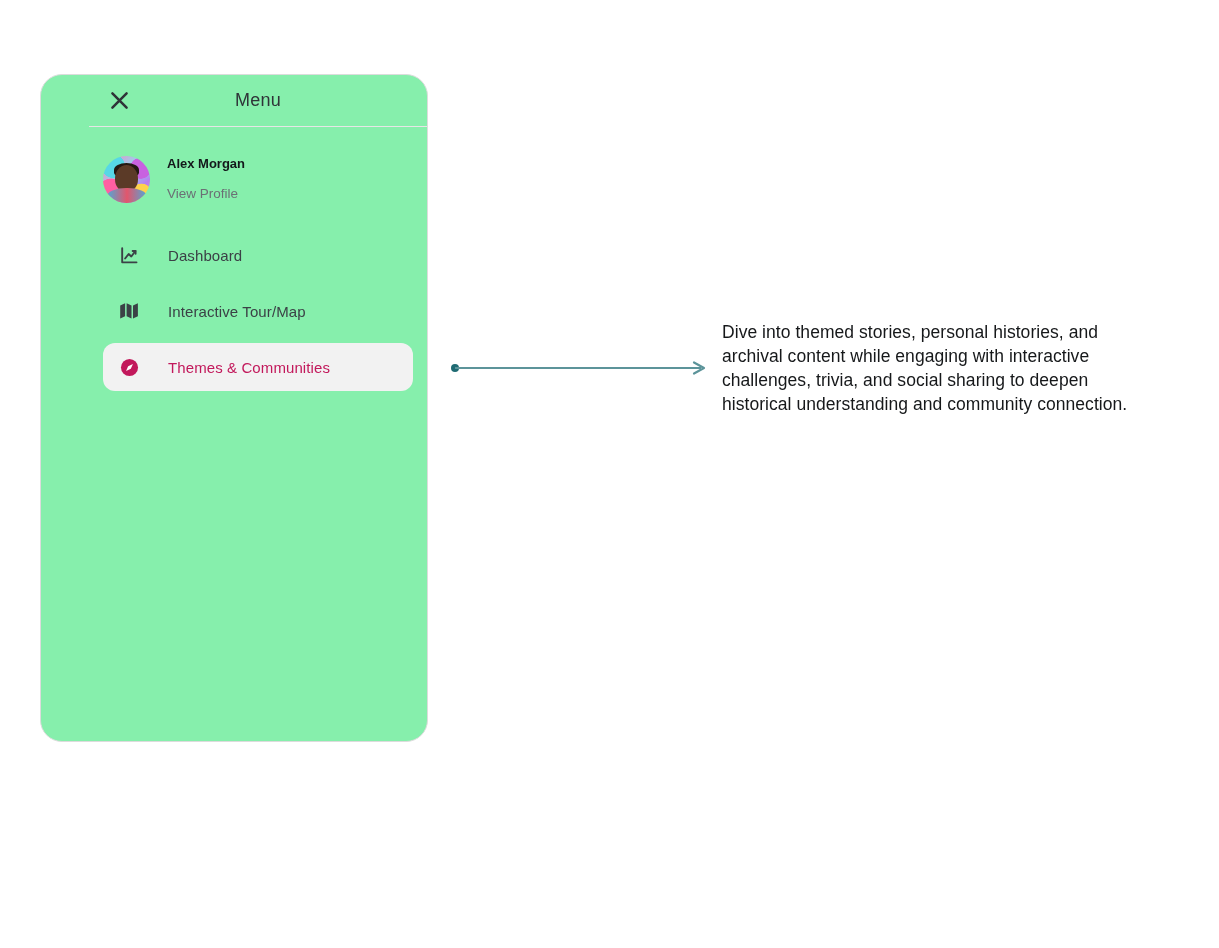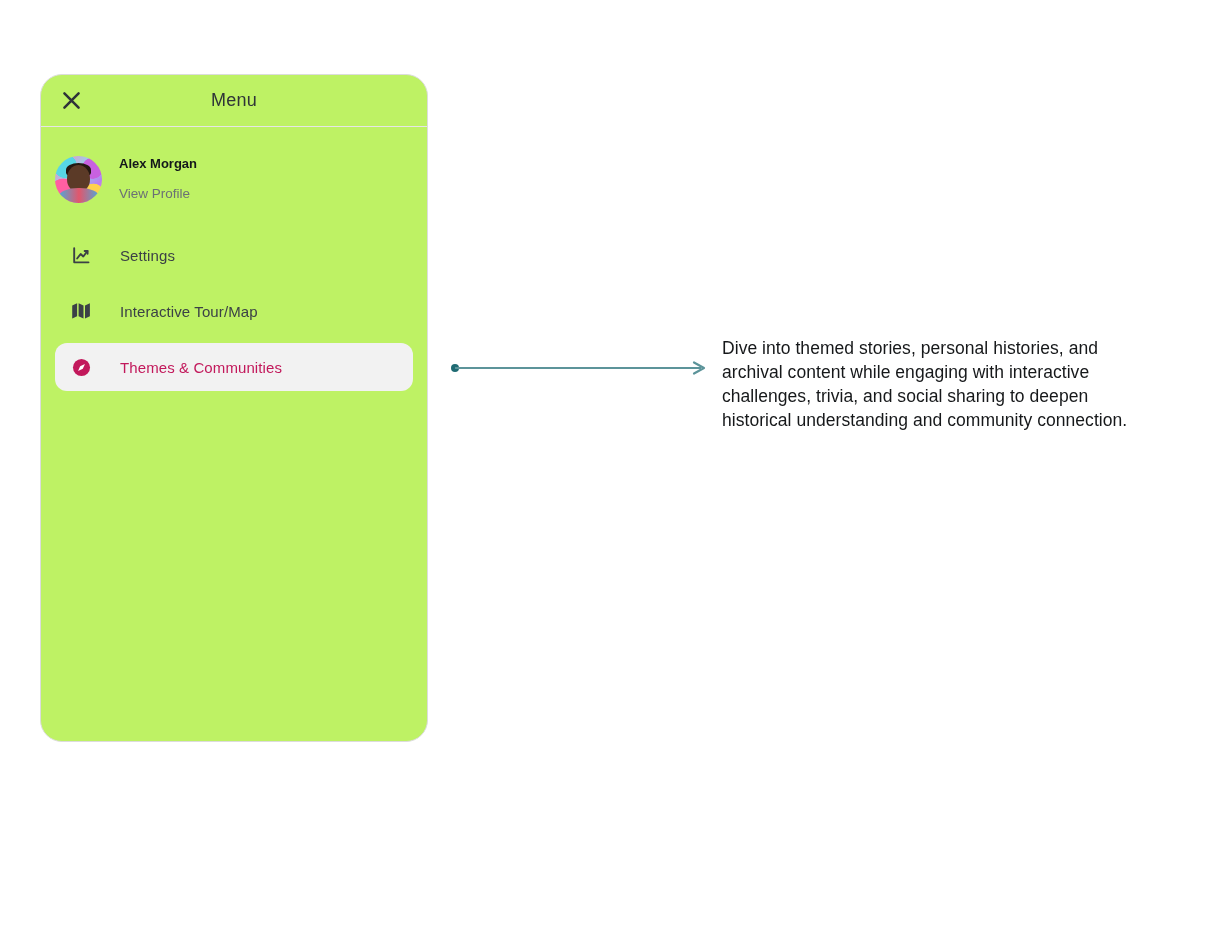--- a/index.html
+++ b/index.html
@@ -16,27 +16,28 @@
     overflow: hidden;
   }
 
   
   #menu-panel {
     position: absolute;
     left: 40px;
     top: 74px;
     width: 388px;
     height: 668px;
-    background: #bef264;
+    background: #86efac;
     border: 1px solid #dcdcdc;
     border-radius: 22px;
     box-sizing: border-box;
     overflow: hidden;
     display: flex;
     flex-direction: column;
+    padding-left: 48px;
   }
 
   
   #menu-header {
     position: relative;
     height: 51px;
     flex: 0 0 51px;
     border-bottom: 1px solid #e6e6e6;
   }
   #close-button {
@@ -180,21 +181,21 @@
     left: 448px;
     top: 352px;
     width: 264px;
     height: 32px;
   }
 
   
   #annotation {
     position: absolute;
     left: 722px;
-    top: 336px;
+    top: 320px;
     width: 424px;
     font-size: 17.5px;
     line-height: 24px;
     color: #16181a;
     letter-spacing: .05px;
   }
 </style>
 </head>
 <body>
 
@@ -226,21 +227,21 @@
   <div id="nav-primary">
 
     <div class="nav-item">
       <span class="nav-icon">
         <svg width="19" height="19" viewBox="0 0 20 20" fill="none">
           <path d="M2.3 2.3 V17.2 H17.4" stroke="#3b4146" stroke-width="2" stroke-linecap="round" stroke-linejoin="round"></path>
           <path d="M5.4 13.2 L9.1 8.4 L11.9 11.0 L16.2 5.3" stroke="#3b4146" stroke-width="2" stroke-linecap="round" stroke-linejoin="round"></path>
           <path d="M13.3 5.3 H16.4 V8.2" stroke="#3b4146" stroke-width="2" stroke-linecap="round" stroke-linejoin="round"></path>
         </svg>
       </span>
-      <span class="nav-label">Settings</span>
+      <span class="nav-label">Dashboard</span>
     </div>
 
     <div class="nav-item">
       <span class="nav-icon">
         <svg width="20" height="18" viewBox="0 0 20 18" fill="none">
           <path d="M1.2 3.6 L6.1 1.3 V14.2 L1.2 16.5 Z" fill="#3b4146"></path>
           <path d="M7.6 1.3 L12.5 3.6 V16.5 L7.6 14.2 Z" fill="#3b4146"></path>
           <path d="M14.0 3.6 L18.9 1.3 V14.2 L14.0 16.5 Z" fill="#3b4146"></path>
         </svg>
       </span>

